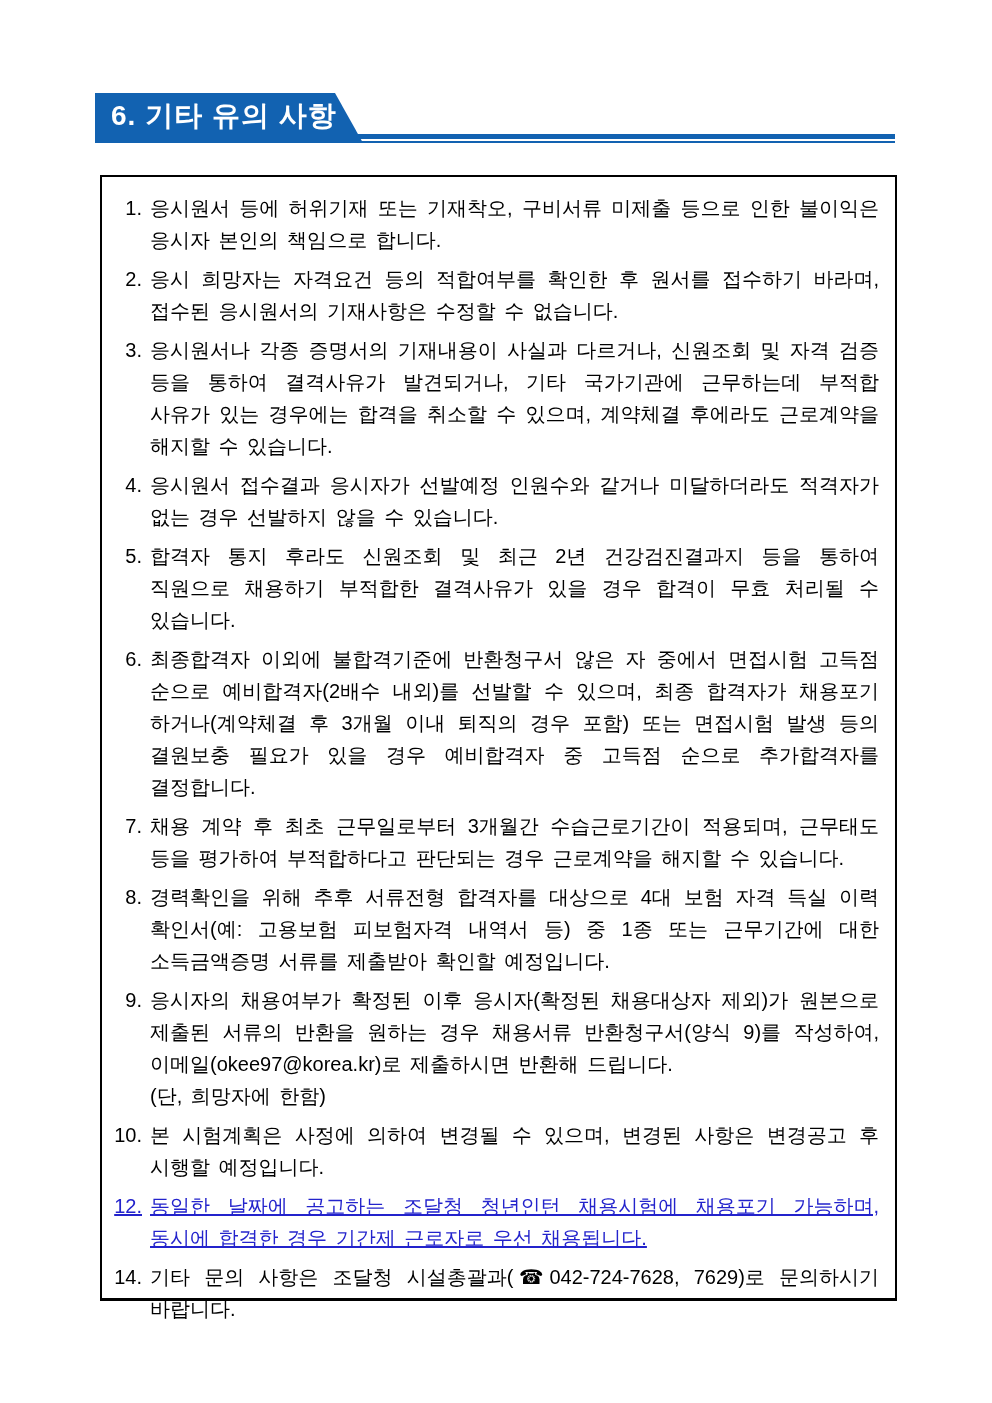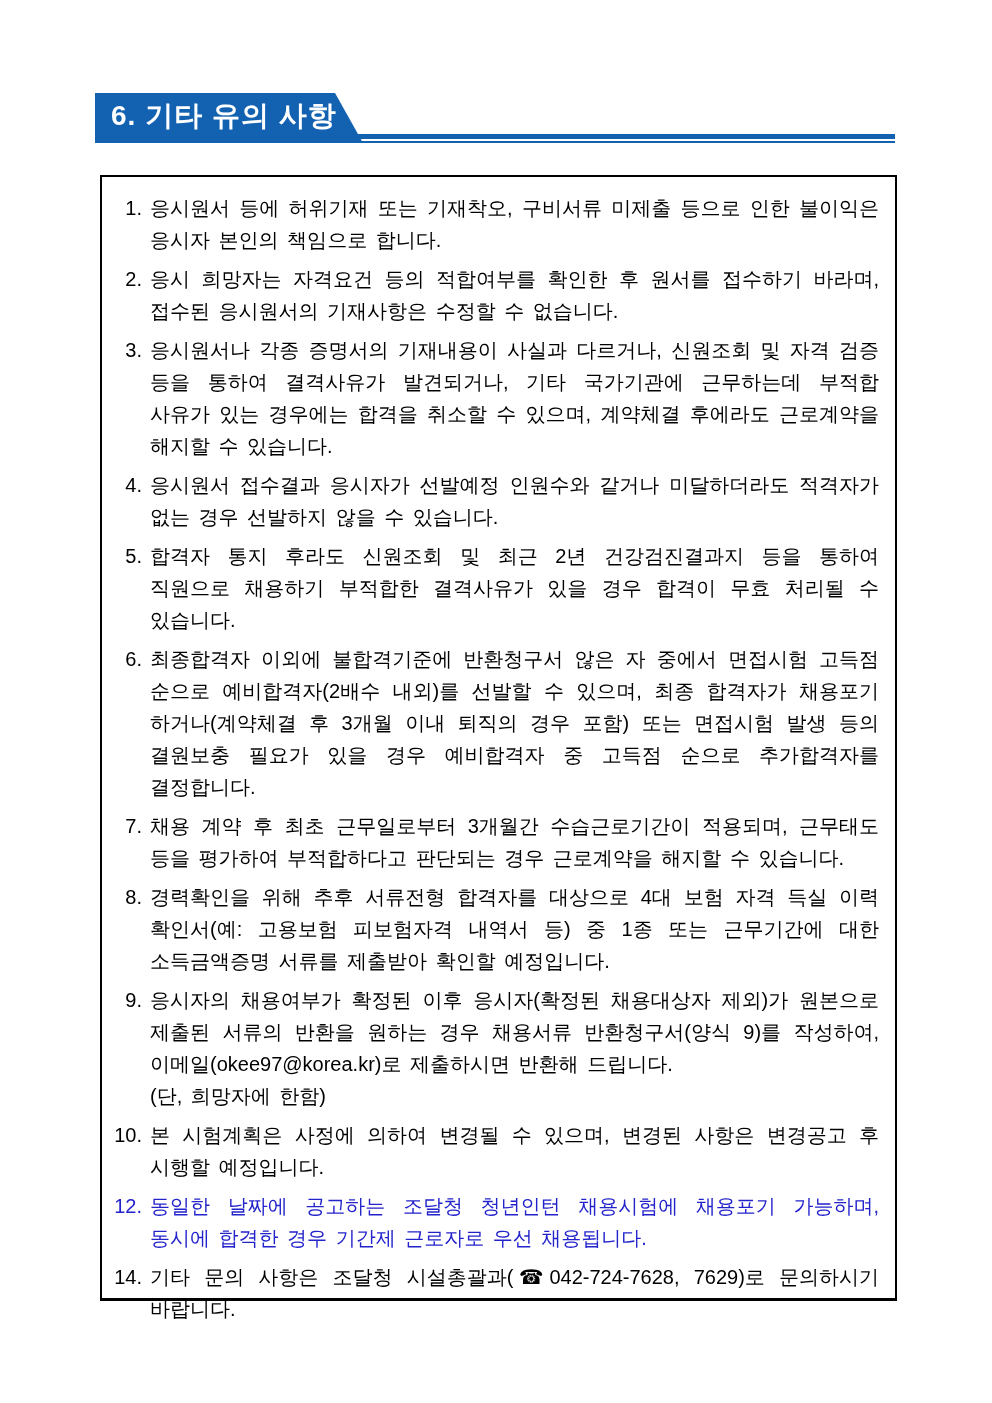--- a/index.html
+++ b/index.html
@@ -65,21 +65,21 @@
     padding-right:8px;
     white-space:nowrap;
   }
   .notice-item .body{
     flex:1 1 auto;
     text-align:justify;
     word-spacing:3px;
     word-break:keep-all;
   }
   .notice-item .b{font-weight:normal;}
-  .notice-item.blue{color:var(--text-blue);}
+  .notice-item.blue{color:var(--text-blue);text-decoration:underline;}
 </style>
 </head>
 <body>
 
 <div class="header">
   <div class="rule">
     <div class="thick"></div>
     <div class="gap"></div>
     <div class="thin"></div>
   </div>

